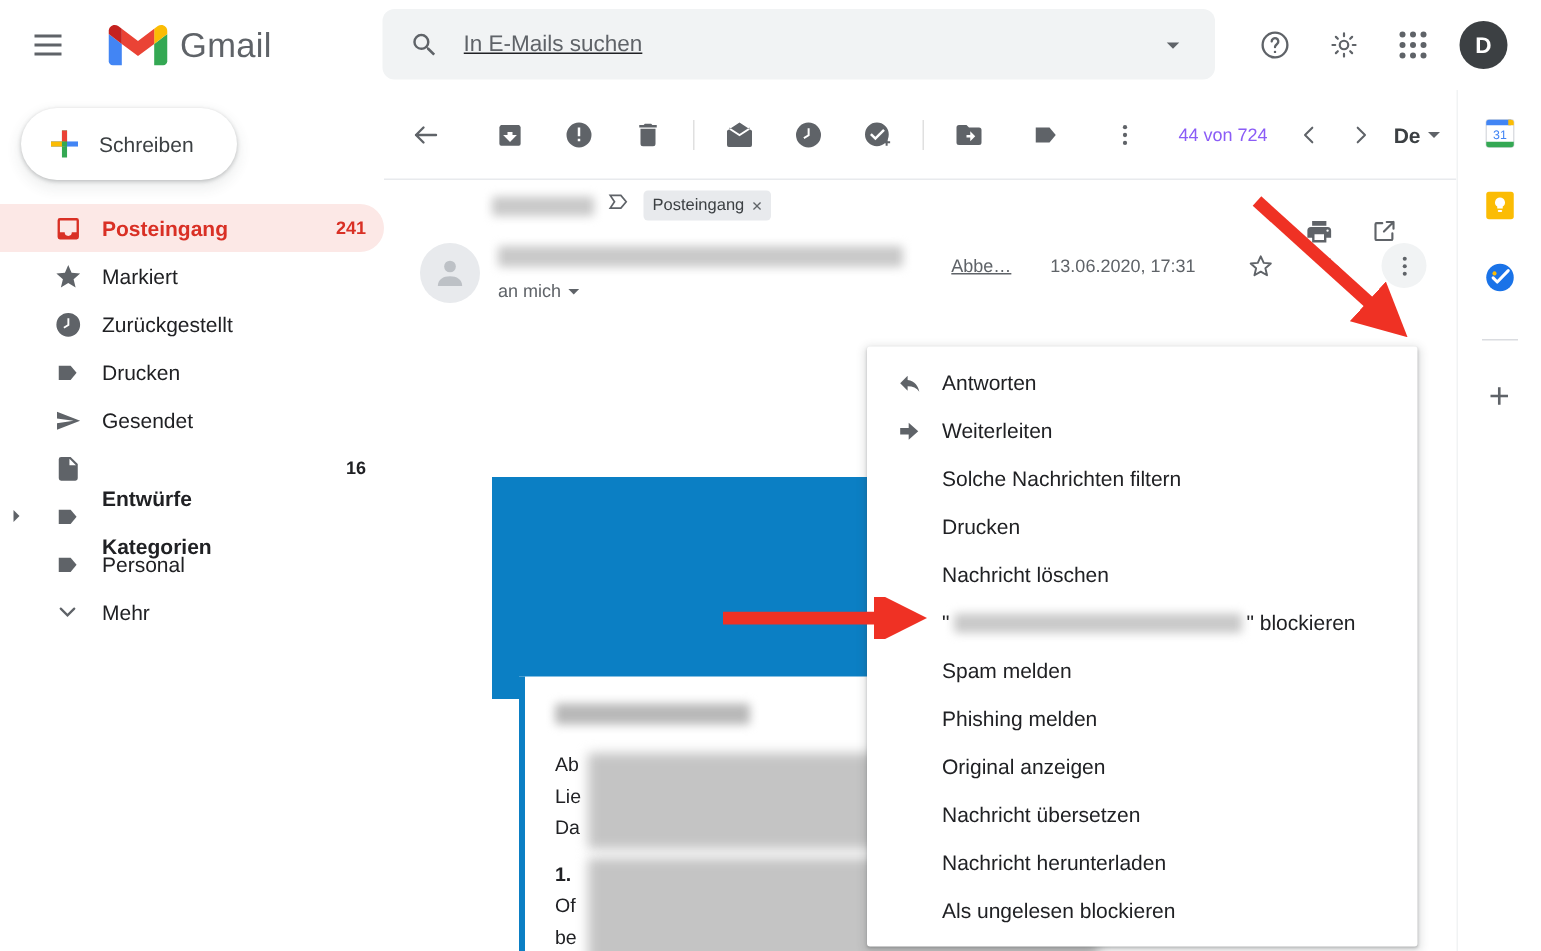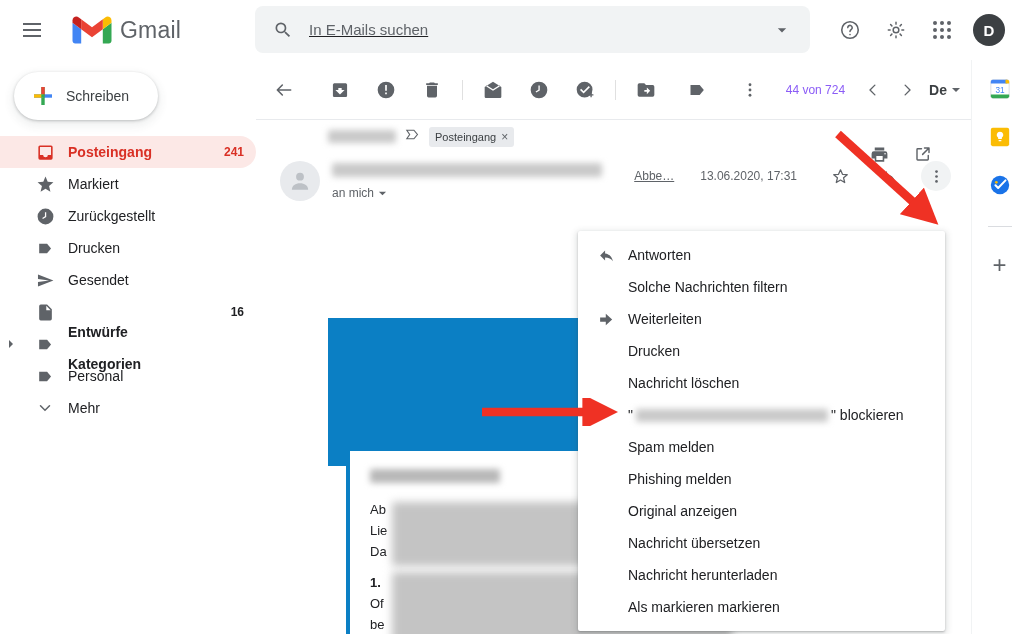--- a/index.html
+++ b/index.html
@@ -565,30 +565,30 @@
   <div class="menu">
     <div class="menu-item">
       <span class="menu-ico">
         <svg width="17" height="17" viewBox="0 0 24 24" fill="#5f6368">
             <path d="M10 9V5l-7 7 7 7v-4.1c5 0 8.5 1.6 11 5.1-1-5-4-10-11-11z"></path>
           </svg>
       </span>
       <span class="menu-text">Antworten</span>
     </div>
     <div class="menu-item">
-      <span class="menu-ico"></span>
-      <span class="menu-text">Solche Nachrichten filtern</span>
-    </div>
-    <div class="menu-item">
       <span class="menu-ico">
         <svg width="17" height="17" viewBox="0 0 24 24" fill="#5f6368">
             <path d="M3 9v6h8v5l9-8-9-8v5z"></path>
           </svg>
       </span>
       <span class="menu-text">Weiterleiten</span>
+    </div>
+    <div class="menu-item">
+      <span class="menu-ico"></span>
+      <span class="menu-text">Solche Nachrichten filtern</span>
     </div>
     <div class="menu-item">
       <span class="menu-ico"></span>
       <span class="menu-text">Drucken</span>
     </div>
     <div class="menu-item">
       <span class="menu-ico"></span>
       <span class="menu-text">Nachricht löschen</span>
     </div>
     <div class="menu-item">
@@ -614,21 +614,21 @@
     <div class="menu-item">
       <span class="menu-ico"></span>
       <span class="menu-text">Nachricht übersetzen</span>
     </div>
     <div class="menu-item">
       <span class="menu-ico"></span>
       <span class="menu-text">Nachricht herunterladen</span>
     </div>
     <div class="menu-item">
       <span class="menu-ico"></span>
-      <span class="menu-text">Als markieren markieren</span>
+      <span class="menu-text">Als ungelesen blockieren</span>
     </div>
   </div>
 
   <svg class="anno" style="left:826px; top:122px; width:130px; height:110px;" viewBox="0 0 130 110">
     <defs>
       <marker id="ah1" markerWidth="4.2" markerHeight="4.2" refX="1.6" refY="2.1" orient="auto">
         <path d="M0,0 L4.2,2.1 L0,4.2 z" fill="#ef3124"></path>
       </marker>
     </defs>
     <line x1="12" y1="12" x2="96" y2="88" stroke="#ef3124" stroke-width="8.5" marker-end="url(#ah1)"></line>

